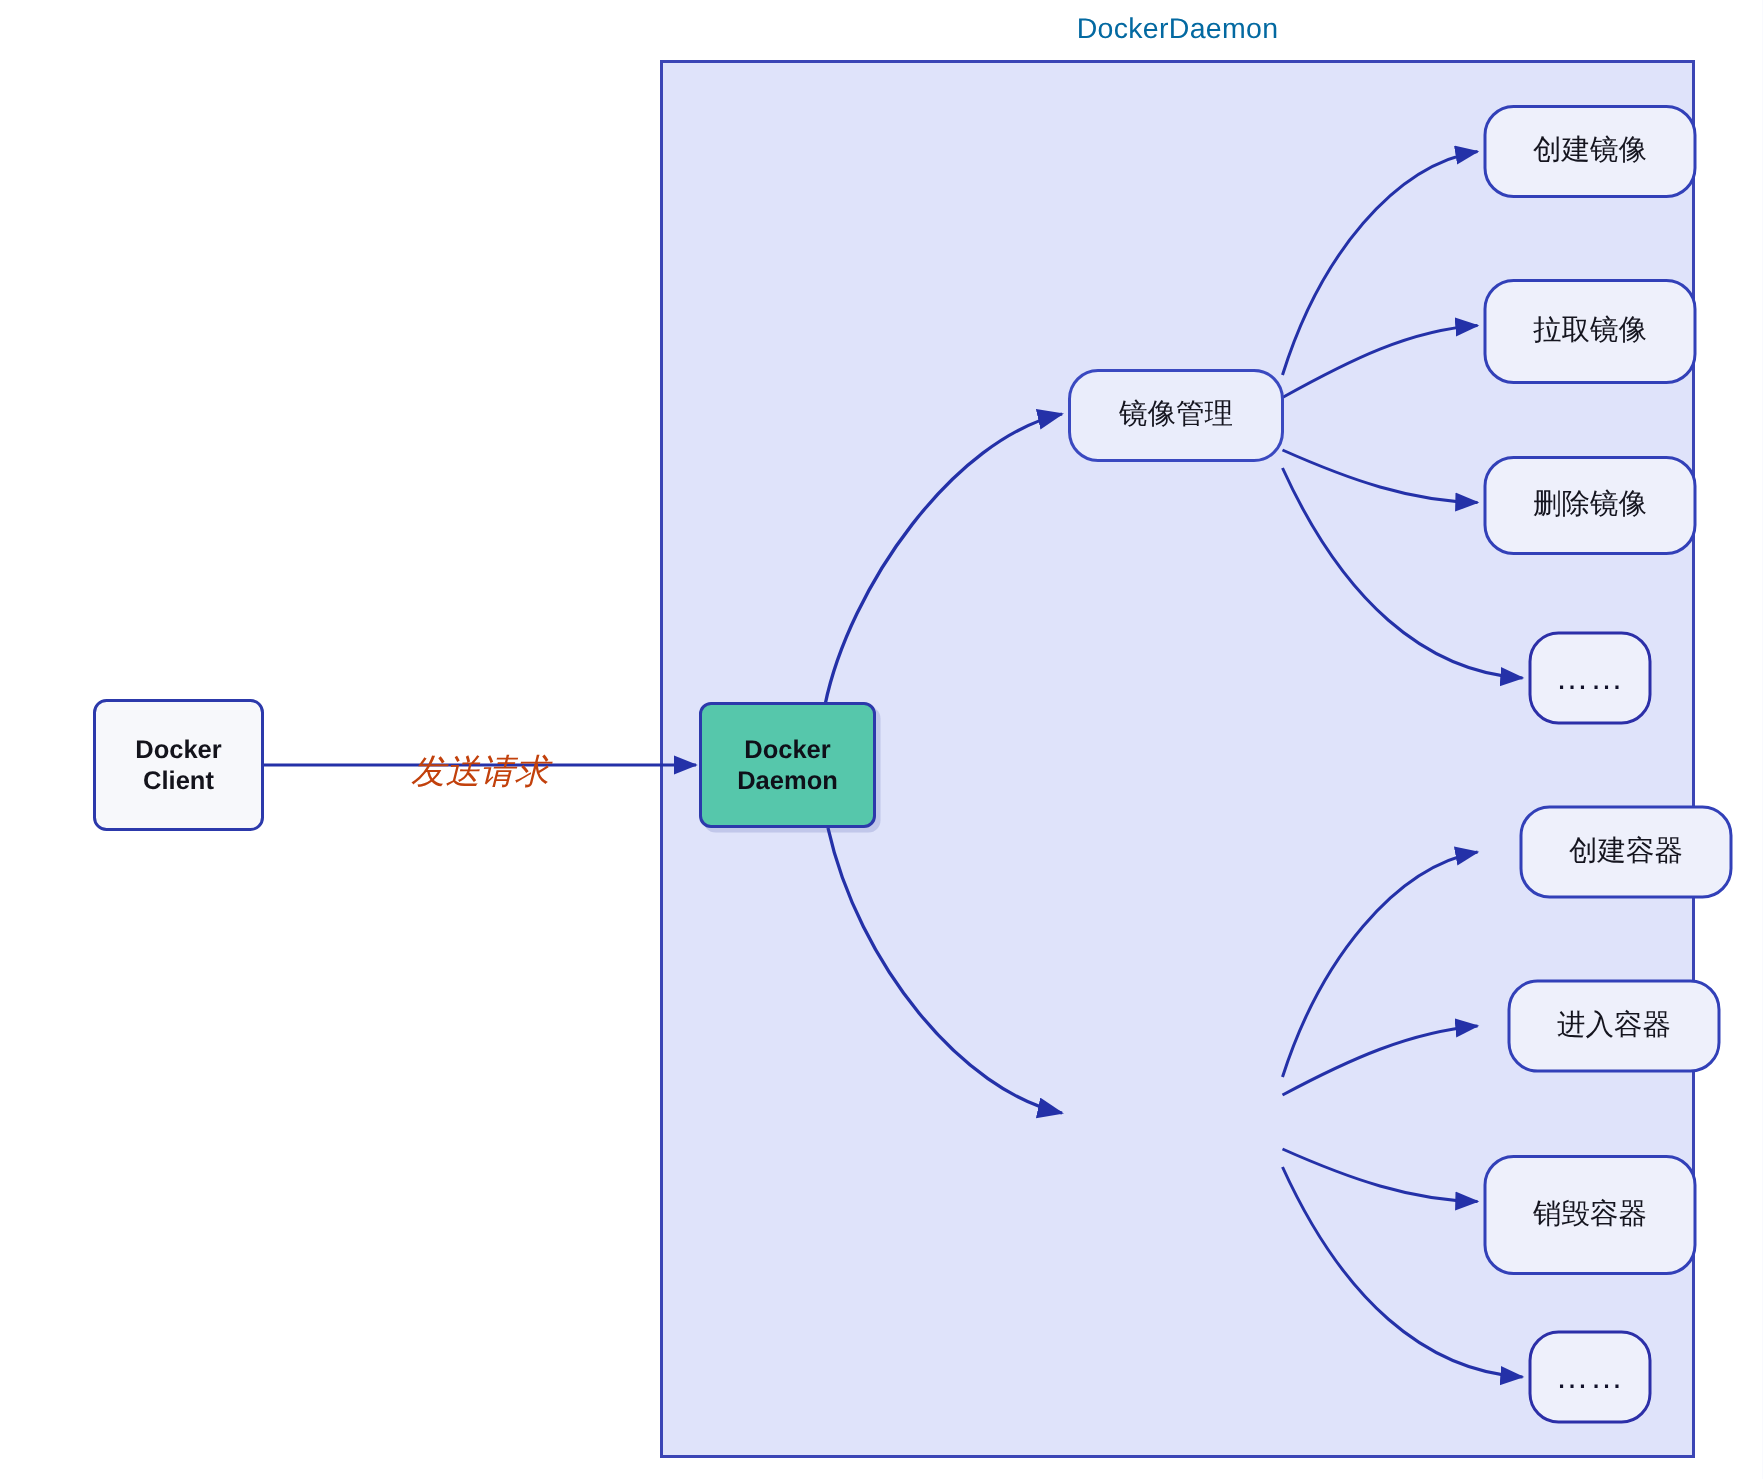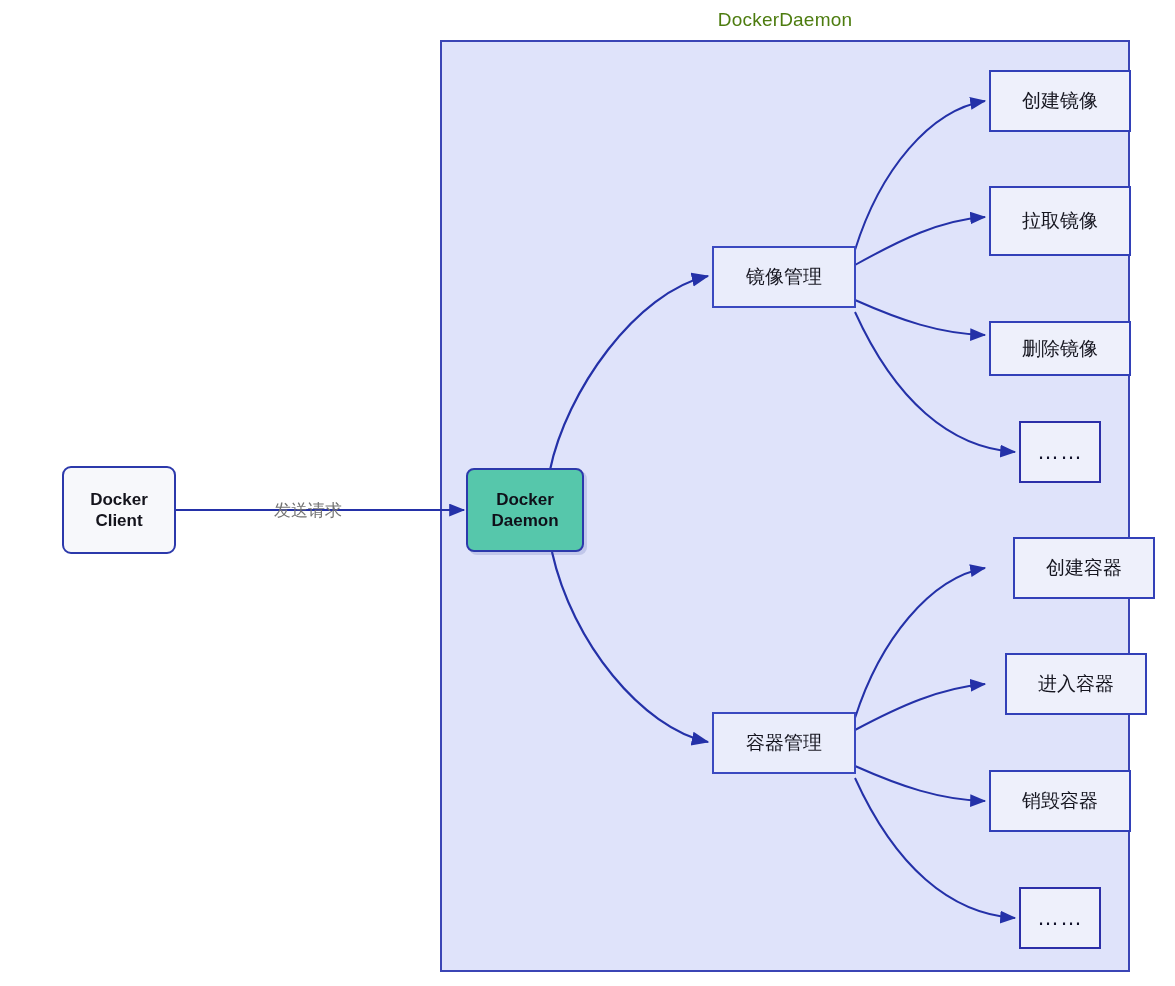--- a/index.html
+++ b/index.html
@@ -35,31 +35,31 @@
     border: 2px solid #3b45b5;
     box-sizing: border-box;
   }
   .region-title {
     position: absolute;
     left: 440px;
     top: 9px;
     width: 690px;
     text-align: center;
     font-size: 19px;
-    color: #4d7c0f;
+    color: #0369a1;
     letter-spacing: 0.2px;
   }
   .node {
     position: absolute;
     box-sizing: border-box;
     display: flex;
     align-items: center;
     justify-content: center;
     border: 2px solid #3240b8;
-    border-radius: 0;
+    border-radius: 20px;
     background: #eef0fb;
     color: #15151f;
     font-size: 19px;
     text-align: center;
     line-height: 1.25;
   }
   .node.client {
     background: #f7f8fb;
     border: 2.4px solid #2c39ab;
     font-weight: bold;
@@ -86,24 +86,25 @@
   }
   .node.dots {
     background: #eef0fb;
     border: 2.4px solid #2c2fa8;
     font-size: 22px;
     letter-spacing: 1px;
     color: #11112a;
   }
   .edge-label {
     position: absolute;
-    font-size: 17px;
-    color: #737373;
+    font-size: 23px;
+    color: #c2410c;
     background: transparent;
     white-space: nowrap;
+    font-style: italic;
   }
 </style>
 </head>
 <body>
 
 <div id="stage">
 
   <div class="region-title">DockerDaemon</div>
 
   <div class="daemon-region"></div>
@@ -133,25 +134,24 @@
   </svg>
 
   <div class="edge-label" style="left:274px; top:499px;">发送请求</div>
 
   <div class="node client" style="left:62px; top:466px; width:114px; height:88px;">Docker<br>Client</div>
 
   <div class="node daemon" style="left:466px; top:468px; width:118px; height:84px;">Docker<br>Daemon</div>
 
   <div class="node group" style="left:712px; top:246px; width:144px; height:62px;">镜像管理</div>
 
-  <div class="node group" style="left:712px; top:712px; width:144px; height:62px;">容器管理</div>
 
   <div class="node leaf" style="left:989px; top:70px; width:142px; height:62px;">创建镜像</div>
   <div class="node leaf" style="left:989px; top:186px; width:142px; height:70px;">拉取镜像</div>
-  <div class="node leaf" style="left:989px; top:321px; width:142px; height:55px;">删除镜像</div>
+  <div class="node leaf" style="left:989px; top:304px; width:142px; height:66px;">删除镜像</div>
   <div class="node dots" style="left:1019px; top:421px; width:82px; height:62px;">……</div>
 
   <div class="node leaf" style="left:989px; top:537px; width:142px; height:62px;margin-left:24px;">创建容器</div>
   <div class="node leaf" style="left:989px; top:653px; width:142px; height:62px;margin-left:16px;">进入容器</div>
-  <div class="node leaf" style="left:989px; top:770px; width:142px; height:62px;">销毁容器</div>
+  <div class="node leaf" style="left:989px; top:770px; width:142px; height:80px;">销毁容器</div>
   <div class="node dots" style="left:1019px; top:887px; width:82px; height:62px;">……</div>
 
 </div>
 
 </body></html>

